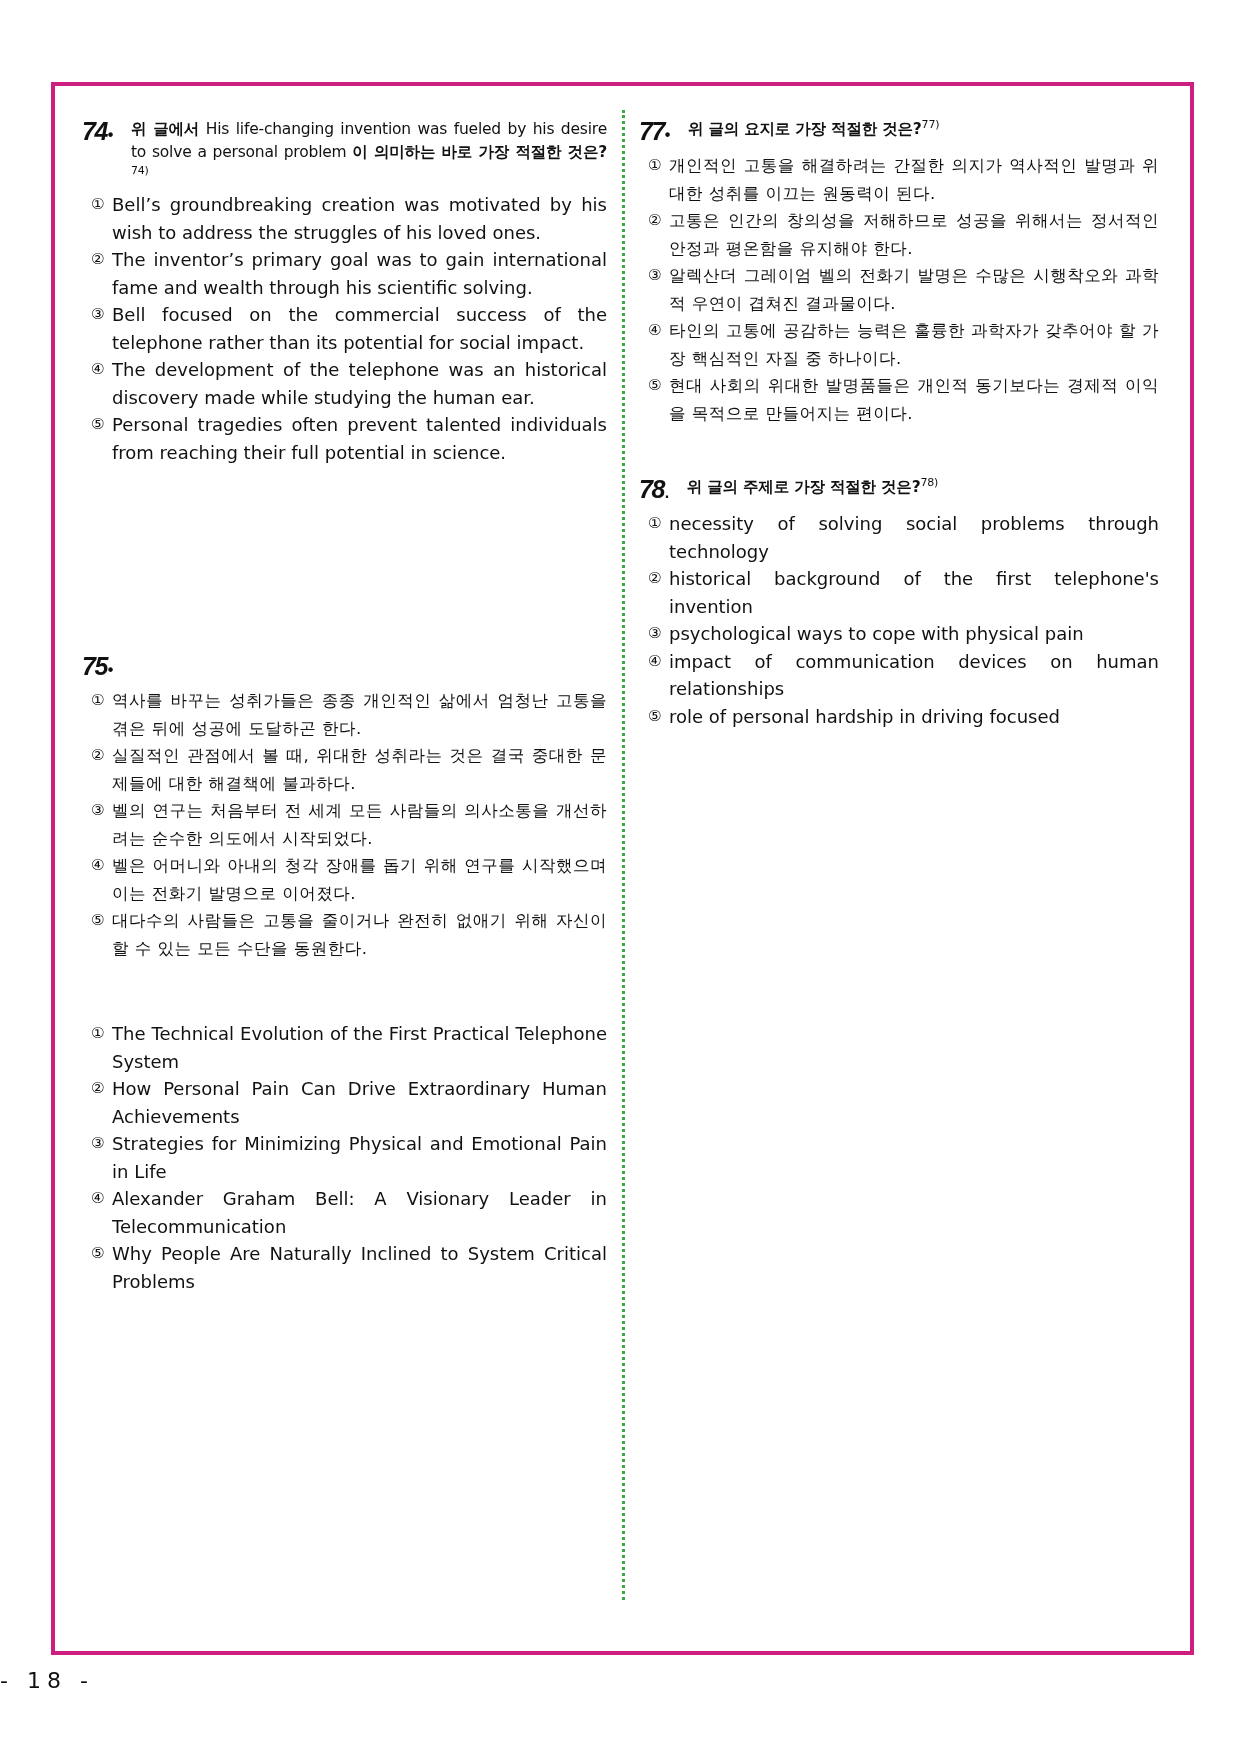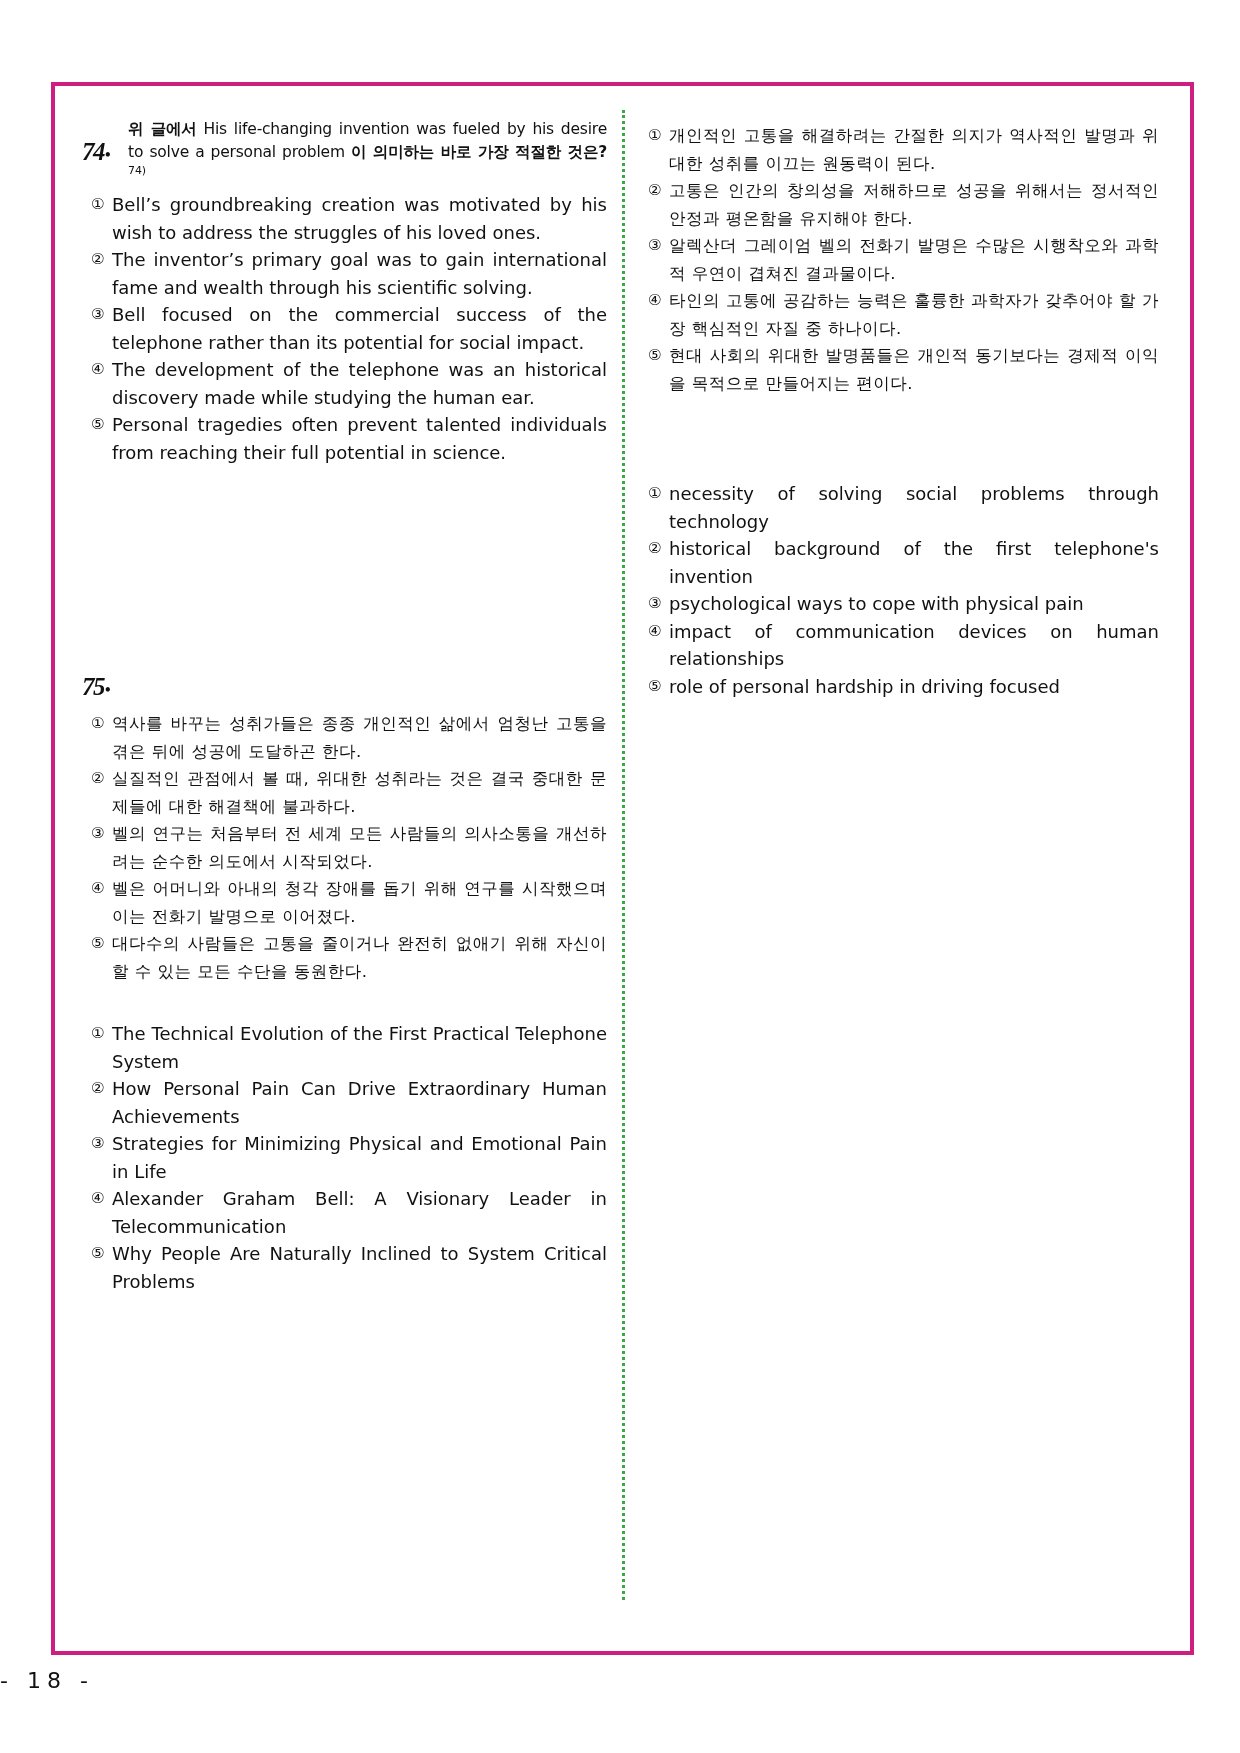--- a/index.html
+++ b/index.html
@@ -20,25 +20,24 @@
     .col.left { left: 82px; width: 525px; }
     .col.right { left: 639px; width: 520px; }
 
     .question { margin: 0; }
     .q-head {
       display: flex; align-items: flex-start;
       font-size: 15.5px; line-height: 23px; font-weight: bold;
       letter-spacing: -0.2px;
     }
     .q-num {
-      font-family: Liberation Serif, serif;
+      font-family: Liberation Sans, sans-serif;
       font-style: italic; font-weight: bold; font-size: 25px;
-      line-height: 32px; flex: 0 0 auto; margin-right: 3px;
+      line-height: 26px; flex: 0 0 auto; margin-right: 3px;
       letter-spacing: -1.5px;
-      margin-top: 18px;
     }
     .q-num .dot { font-style: normal; font-size: 16px; margin-left: 1px; }
     .q-text { flex: 1; text-align: justify; font-weight: normal; margin-left: 16px; }
     .q-text .kr { font-weight: bold; }
     .q-fn { font-size: 11px; vertical-align: super; line-height: 0; font-weight: normal; }
 
     .options { list-style: none; margin: 4px 0 0 0; padding: 0; }
     .option {
       display: flex; align-items: flex-start;
       font-size: 18px; line-height: 27.5px; text-align: justify;
@@ -152,20 +151,24 @@
           <span class="opt-mark">⑤</span>
           <span class="opt-text">Why People Are Naturally Inclined to System Critical Problems</span>
         </li>
     </ul>
   </section>
 </div>
 
 <div class="col right">
 
   <section id="q77" class="question">
+    <div class="q-head">
+      <span class="q-num"><span>77</span><span class="dot">•</span></span>
+      <span class="q-text"><span class="kr">위 글의 요지로 가장 적절한 것은?</span><span class="q-fn">77)</span></span>
+    </div>
     <ul class="options kr-opt">
       <li class="option">
           <span class="opt-mark">①</span>
           <span class="opt-text">개인적인 고통을 해결하려는 간절한 의지가 역사적인 발명과 위대한 성취를 이끄는 원동력이 된다.</span>
         </li>
       <li class="option">
           <span class="opt-mark">②</span>
           <span class="opt-text">고통은 인간의 창의성을 저해하므로 성공을 위해서는 정서적인 안정과 평온함을 유지해야 한다.</span>
         </li>
       <li class="option">
@@ -177,20 +180,24 @@
           <span class="opt-text">타인의 고통에 공감하는 능력은 훌륭한 과학자가 갖추어야 할 가장 핵심적인 자질 중 하나이다.</span>
         </li>
       <li class="option">
           <span class="opt-mark">⑤</span>
           <span class="opt-text">현대 사회의 위대한 발명품들은 개인적 동기보다는 경제적 이익을 목적으로 만들어지는 편이다.</span>
         </li>
     </ul>
   </section>
 
   <section id="q78" class="question">
+    <div class="q-head">
+      <span class="q-num"><span>78</span><span class="dot">.</span></span>
+      <span class="q-text"><span class="kr">위 글의 주제로 가장 적절한 것은?</span><span class="q-fn">78)</span></span>
+    </div>
     <ul class="options">
       <li class="option">
           <span class="opt-mark">①</span>
           <span class="opt-text">necessity of solving social problems through technology</span>
         </li>
       <li class="option">
           <span class="opt-mark">②</span>
           <span class="opt-text">historical background of the first telephone's invention</span>
         </li>
       <li class="option">

